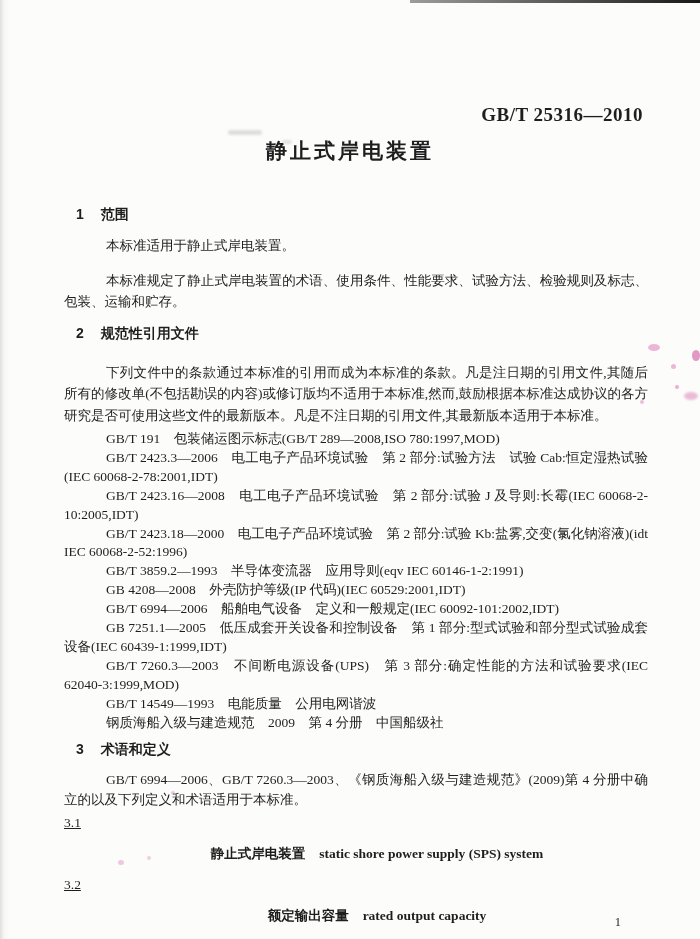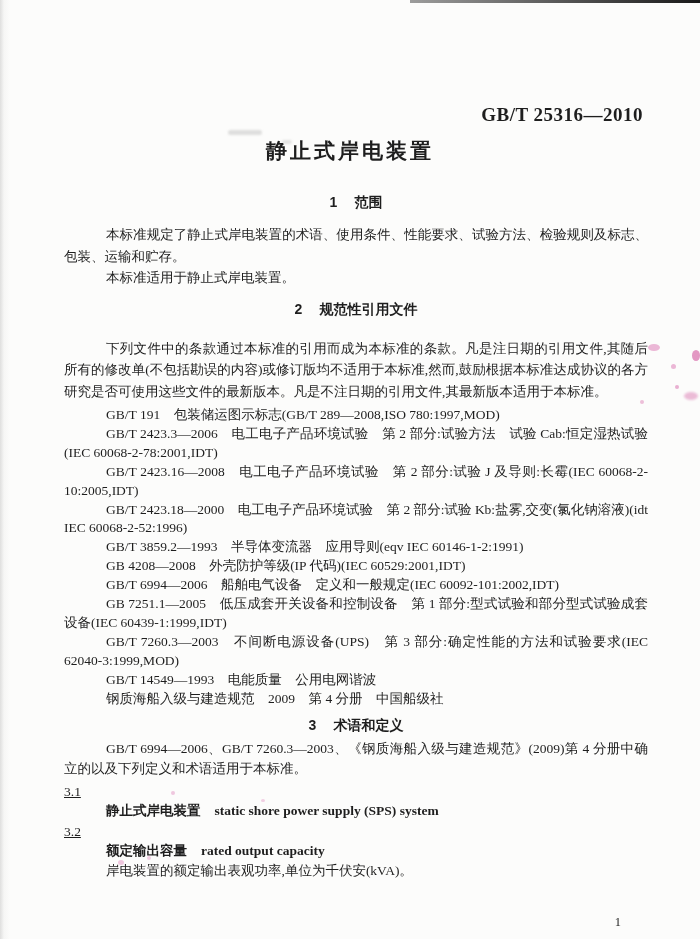--- a/index.html
+++ b/index.html
@@ -31,38 +31,37 @@
     text-align:center;font-size:21px;font-weight:bold;letter-spacing:3px;
     font-family:"Liberation Sans","DejaVu Sans",sans-serif;
   }
   .content{
     position:absolute;left:64px;top:193px;width:584px;
     font-size:13.5px;line-height:21.5px;
   }
   .sec-heading{
     font-family:"Liberation Sans","DejaVu Sans",sans-serif;
     font-size:14px;font-weight:bold;line-height:18px;
-    margin:0;
-    text-align:center;
+    margin:12px;
   }
   .sec-heading .sec-num{display:inline-block;margin-right:17px;}
   .para{
     margin:0;text-align:justify;text-indent:42px;
   }
   .scope-p1{margin-top:13px;}
   .scope-p2{margin-top:0;}
   .h2{margin-top:11px;}
   .ref-intro{margin-top:20px;}
   .refs{margin-top:4px;line-height:18.9px;}
   .refs p{margin:0;text-align:justify;text-indent:42px;}
   .h3{margin-top:7px;}
   .terms-intro{margin-top:5px;line-height:20.8px;}
   .term-num{margin:2px 0 0 0;line-height:19px;text-indent:0;text-decoration:underline;}
   .term-heading{
-    margin:0;line-height:19px;text-indent:42px;font-weight:bold;
+    margin:12px;line-height:19px;text-indent:42px;font-weight:bold;text-align:center;
   }
   .term-heading .term-en{font-family:"Liberation Serif","DejaVu Serif",serif;margin-left:14px;}
   .term-def{margin:0;line-height:21.3px;}
   .page-number{
     position:absolute;top:915px;right:79px;font-size:12.5px;
   }
   
   .speck{position:absolute;border-radius:50%;pointer-events:none;}
   .pk1{left:648px;top:344px;width:12px;height:7px;background:rgba(214,100,168,.45);filter:blur(.6px);}
   .pk2{left:692px;top:350px;width:8px;height:11px;background:rgba(206,70,150,.55);filter:blur(.7px);}
@@ -96,22 +95,22 @@
 <div class="speck gy2"></div>
 
 <div class="doc-number">GB/T 25316—2010</div>
 <div class="doc-title">静止式岸电装置</div>
 
 <div class="content">
 
   <p class="sec-heading">
     <span class="sec-num">1</span><span>范围</span>
   </p>
+  <p class="para scope-p2">本标准适用于静止式岸电装置。</p>
   <p class="para scope-p1">本标准规定了静止式岸电装置的术语、使用条件、性能要求、试验方法、检验规则及标志、包装、运输和贮存。</p>
-  <p class="para scope-p2">本标准适用于静止式岸电装置。</p>
 
   <p class="sec-heading h2">
     <span class="sec-num">2</span><span>规范性引用文件</span>
   </p>
   <p class="para ref-intro">下列文件中的条款通过本标准的引用而成为本标准的条款。凡是注日期的引用文件,其随后所有的修改单(不包括勘误的内容)或修订版均不适用于本标准,然而,鼓励根据本标准达成协议的各方研究是否可使用这些文件的最新版本。凡是不注日期的引用文件,其最新版本适用于本标准。</p>
 
   <div class="refs">
     <p>GB/T 191　包装储运图示标志(GB/T 289—2008,ISO 780:1997,MOD)</p>
     <p>GB/T 2423.3—2006　电工电子产品环境试验　第 2 部分:试验方法　试验 Cab:恒定湿热试验(IEC 60068-2-78:2001,IDT)</p>
     <p>GB/T 2423.16—2008　电工电子产品环境试验　第 2 部分:试验 J 及导则:长霉(IEC 60068-2-10:2005,IDT)</p>

